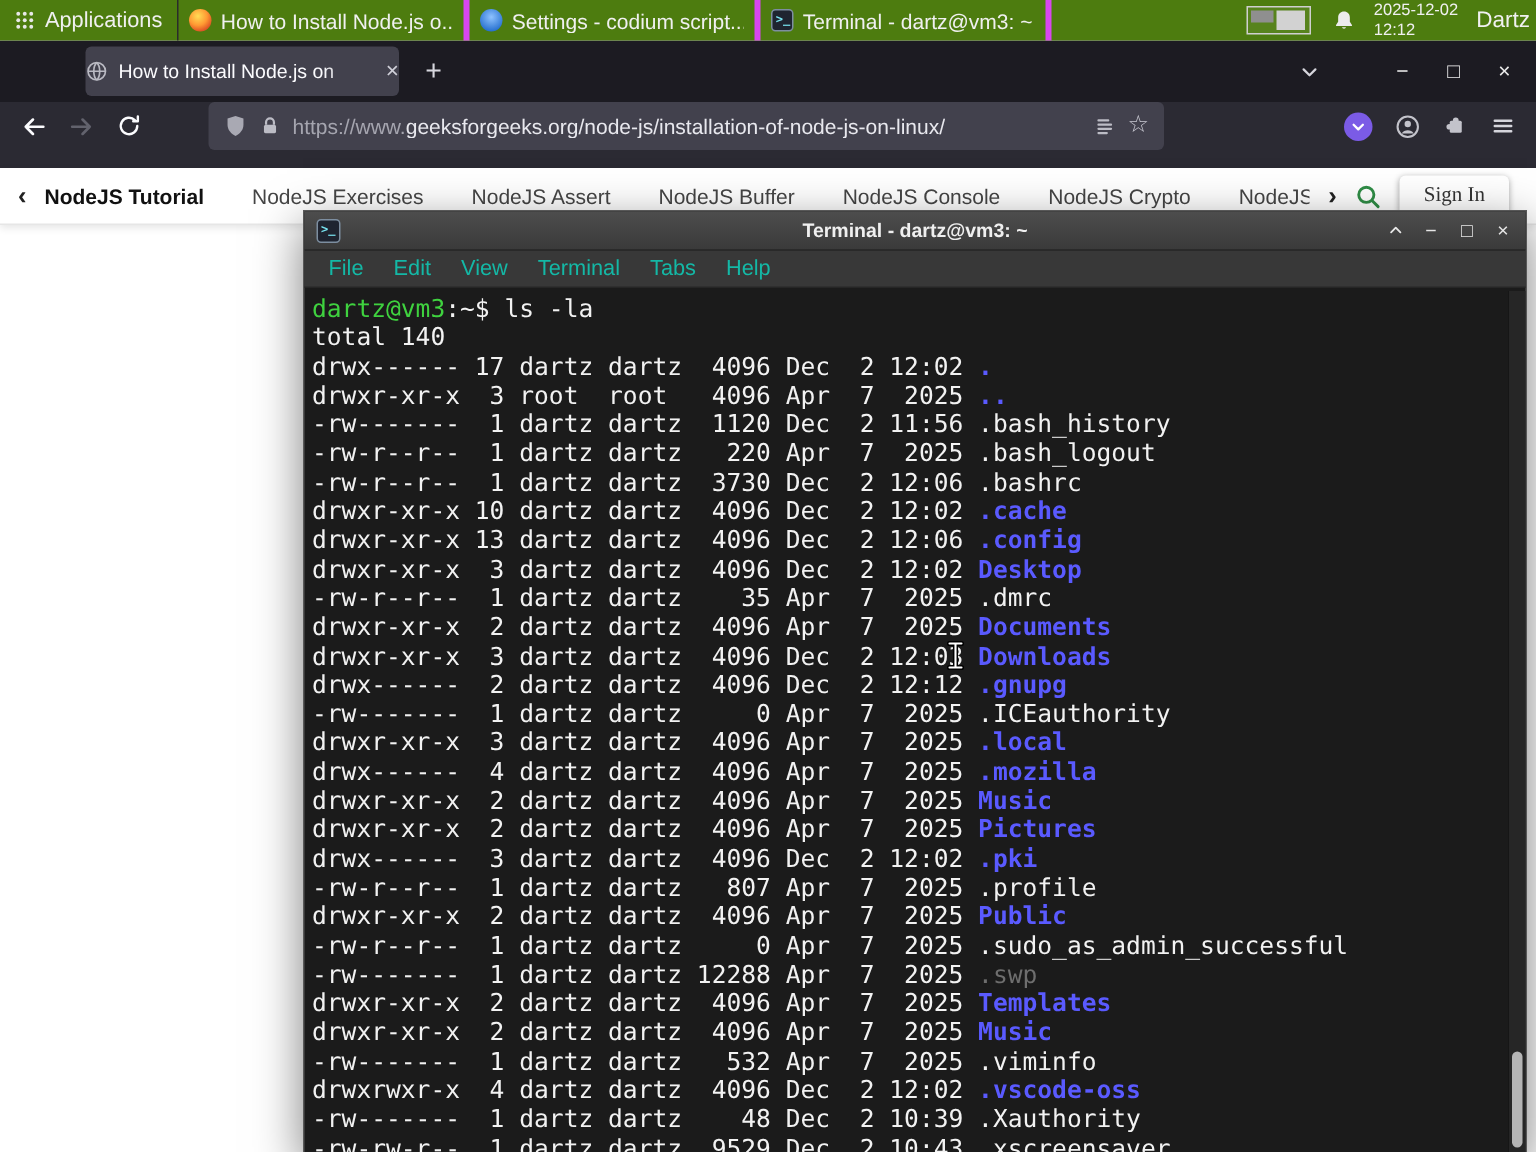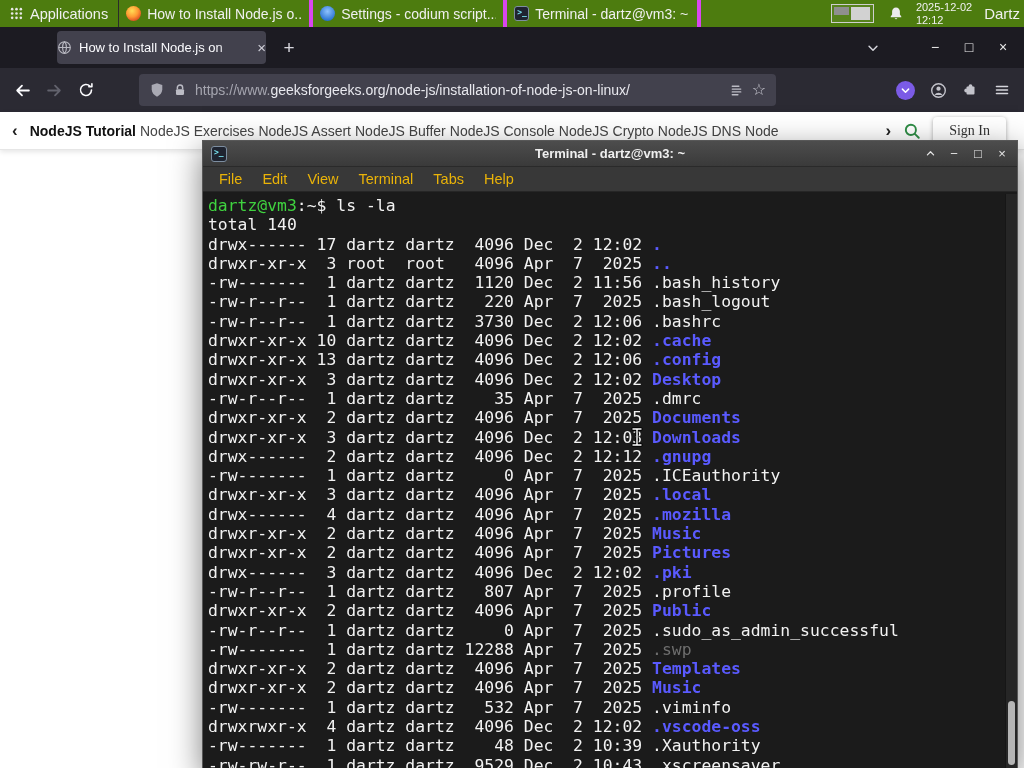--- a/index.html
+++ b/index.html
@@ -29,46 +29,46 @@
   .browser{position:absolute;top:27px;left:0;right:0;bottom:0;display:flex;flex-direction:column;background:#fff;z-index:10}
   .tabstrip{height:41px;background:#1c1b22;display:flex;align-items:center;flex:none}
   .tab{margin-left:57px;width:209px;height:33px;background:#42414d;border-radius:4px;display:flex;align-items:center;gap:7px;padding:0 0;color:#fbfbfe;font-size:13px}
   .tab-title{flex:1;overflow:hidden;white-space:nowrap;-webkit-mask-image:linear-gradient(90deg,#000 80%,transparent);mask-image:linear-gradient(90deg,#000 80%,transparent)}
   .tab-close{color:#cfcfd8;font-size:15px;line-height:1}
   .newtab{width:30px;height:30px;margin-left:8px;color:#d7d7de;font-size:19px;display:flex;align-items:center;justify-content:center}
   .alltabs{margin-left:auto;margin-right:38px;display:flex;align-items:center}
   .winctl{display:flex;margin-right:4px}
   .winctl span{width:34px;text-align:center;color:#eaeaea;font-size:14px;line-height:41px}
 
-  .navbar{height:44px;background:#2b2a33;display:flex;align-items:center;padding:0 6px;flex:none}
+  .navbar{height:44px;background:#2b2a33;display:flex;align-items:flex-start;padding:0 6px;flex:none}
   .navbtn{width:32px;height:32px;display:flex;align-items:center;justify-content:center;flex:none}
   .urlbar{margin-left:37px;width:637px;height:32px;background:#42414d;border-radius:4px;display:flex;align-items:center;padding:0 10px;gap:8px;flex:none}
   .url{flex:1;font-size:14px;color:#e8e8ee;white-space:nowrap;overflow:hidden}
   .url-dim{color:#a5a5af}
   .star{color:#c9c9d2;font-size:16px;line-height:1}
   .nav-icons{margin-left:auto;display:flex;align-items:center}
   .pocket{width:19px;height:19px;border-radius:50%;background:#7b5be6;display:flex;align-items:center;justify-content:center;margin:0 7px}
 
   .gfgbar{height:38px;background:#fff;display:flex;align-items:center;padding:0 12px;gap:12px;border-bottom:1px solid #e6e6e6;box-shadow:0 2px 5px rgba(0,0,0,.10);flex:none;position:relative;z-index:2}
   .gfg-chev{font-size:17px;font-weight:bold;color:#222;line-height:1}
-  .gfg-items{display:flex;gap:4px;align-items:center;white-space:nowrap;overflow:hidden;flex:1}
+  .gfg-items{display:flex;gap:32px;align-items:center;white-space:nowrap;overflow:hidden;flex:1}
   .gfg-item{font-size:14px;color:#454545}
   .gfg-item.active{font-weight:bold;color:#111}
   .signin{height:28px;padding:0 16px;background:#fff;border:none;border-radius:4px;box-shadow:0 1px 4px rgba(0,0,0,.35);font-size:14px;color:#333;font-family:Liberation Serif, serif;margin-right:6px}
   .page{flex:1;background:#fff}
 
   
   .termwin{position:absolute;left:202px;top:140px;width:816px;height:629px;background:#1b1b1b;border:1px solid #585858;border-bottom:none;box-shadow:0 10px 30px rgba(0,0,0,.5);z-index:30}
   .termtitle{height:26px;background:linear-gradient(#4d4d4d,#3a3a3a);display:flex;align-items:center;padding:0 8px;position:relative;border-bottom:1px solid #2a2a2a}
   .term-ic{width:16px;height:16px;flex:none;z-index:1}
   .termtitle-text{position:absolute;left:0;right:0;text-align:center;font-size:13px;font-weight:bold;color:#efefef}
   .termbtns{margin-left:auto;display:flex;gap:10px;z-index:1;align-items:center}
   .tbtn{width:14px;text-align:center;color:#e6e6e6;font-size:13px;line-height:26px;display:flex;align-items:center;justify-content:center}
   .termmenu{height:25px;background:#383838;display:flex;align-items:center;padding-left:6px;border-bottom:1px solid #262626}
-  .menu-item{padding:0 10px;font-size:14.5px;color:#eab308}
+  .menu-item{padding:0 10px;font-size:14.5px;color:#14b8a6}
   .termbody{position:absolute;top:53px;left:0;right:0;bottom:0;overflow:hidden;padding:2px 0 0 5px;font-family:"DejaVu Sans Mono",monospace;font-size:16.4px;line-height:19.3px;color:#f2f2f2}
   .tline{white-space:pre}
   .c-green{color:#3fd23f;font-weight:normal}
   .nm-dir{color:#5a5aff;font-weight:bold}
   .nm-file{color:#f2f2f2}
   .nm-dim{color:#6e6e6e}
   .termscroll{position:absolute;top:53px;right:0;width:12px;bottom:0;background:#262626;border-left:1px solid #161616}
   .thumb{position:absolute;left:2px;right:2px;bottom:4px;height:64px;background:#b5b5b5;border-radius:4px}
 
   .cursor{position:absolute;left:630px;top:427px;z-index:99}

